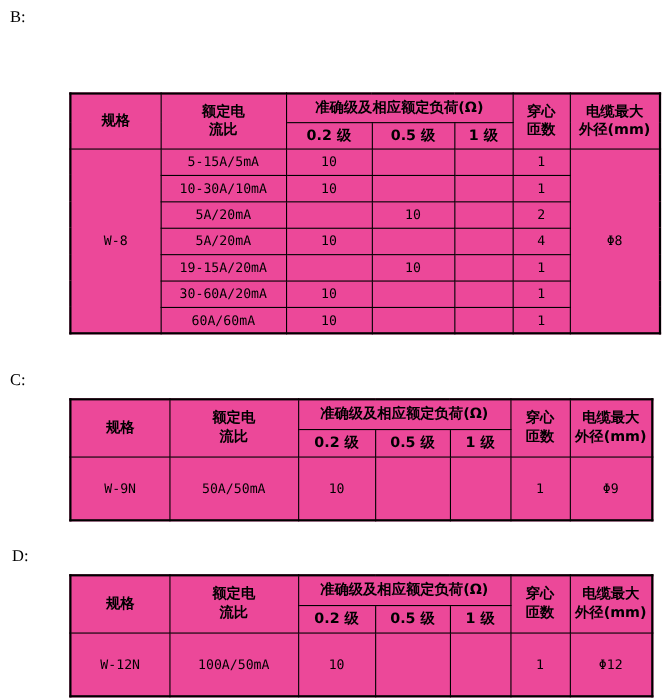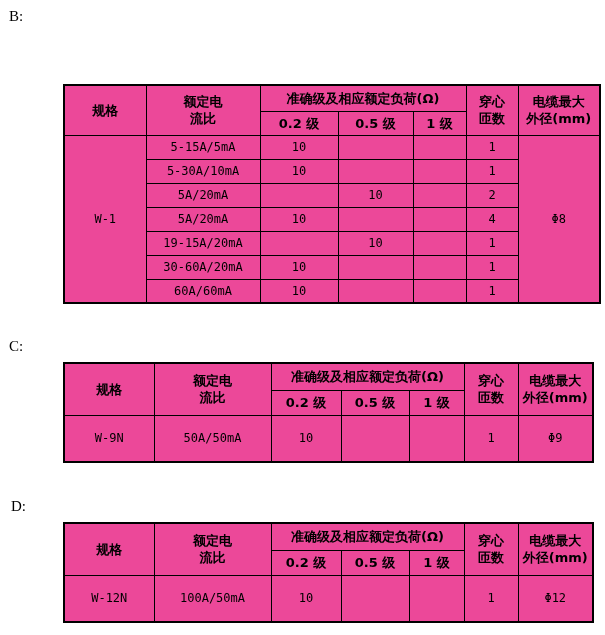--- a/index.html
+++ b/index.html
@@ -42,21 +42,21 @@
   table.spec-table td {
     font-weight: normal;
     font-size: 12px;
     font-family: "DejaVu Sans Mono", "DejaVu Sans", sans-serif;
   }
   .tbl-b tr.h1 { height: 26px; }
   .tbl-b tr.h2 { height: 24px; }
   .tbl-b tr.body { height: 24px; }
   .tbl-cd tr.h1 { height: 27px; }
   .tbl-cd tr.h2 { height: 25px; }
-  .tbl-cd tr.body { height: 47px; }
+  .tbl-cd tr.body { height: 58px; }
   #table-b { left: 63px; top: 84px; }
   #table-c { left: 63px; top: 362px; }
   #table-d { left: 63px; top: 522px; }
   #label-b { left: 9px;  top: 8px; }
   #label-c { left: 9px;  top: 338px; }
   #label-d { left: 11px; top: 498px; }
 </style>
 </head>
 <body>
 
@@ -90,30 +90,30 @@
           <div>电缆最大</div>
           <div>外径(mm)</div>
         </th>
       </tr>
       <tr class="h2">
         <th>0.2 级</th>
         <th>0.5 级</th>
         <th>1 级</th>
       </tr>
       <tr class="body">
-        <td rowspan="7">W-1</td>
+        <td rowspan="7">W-8</td>
         <td>5-15A/5mA</td>
         <td>10</td>
         <td></td>
         <td></td>
         <td>1</td>
         <td rowspan="7">Φ8</td>
       </tr>
       <tr class="body">
-        <td>5-30A/10mA</td>
+        <td>10-30A/10mA</td>
         <td>10</td>
         <td></td>
         <td></td>
         <td>1</td>
       </tr>
       <tr class="body">
         <td>5A/20mA</td>
         <td></td>
         <td>10</td>
         <td></td>

